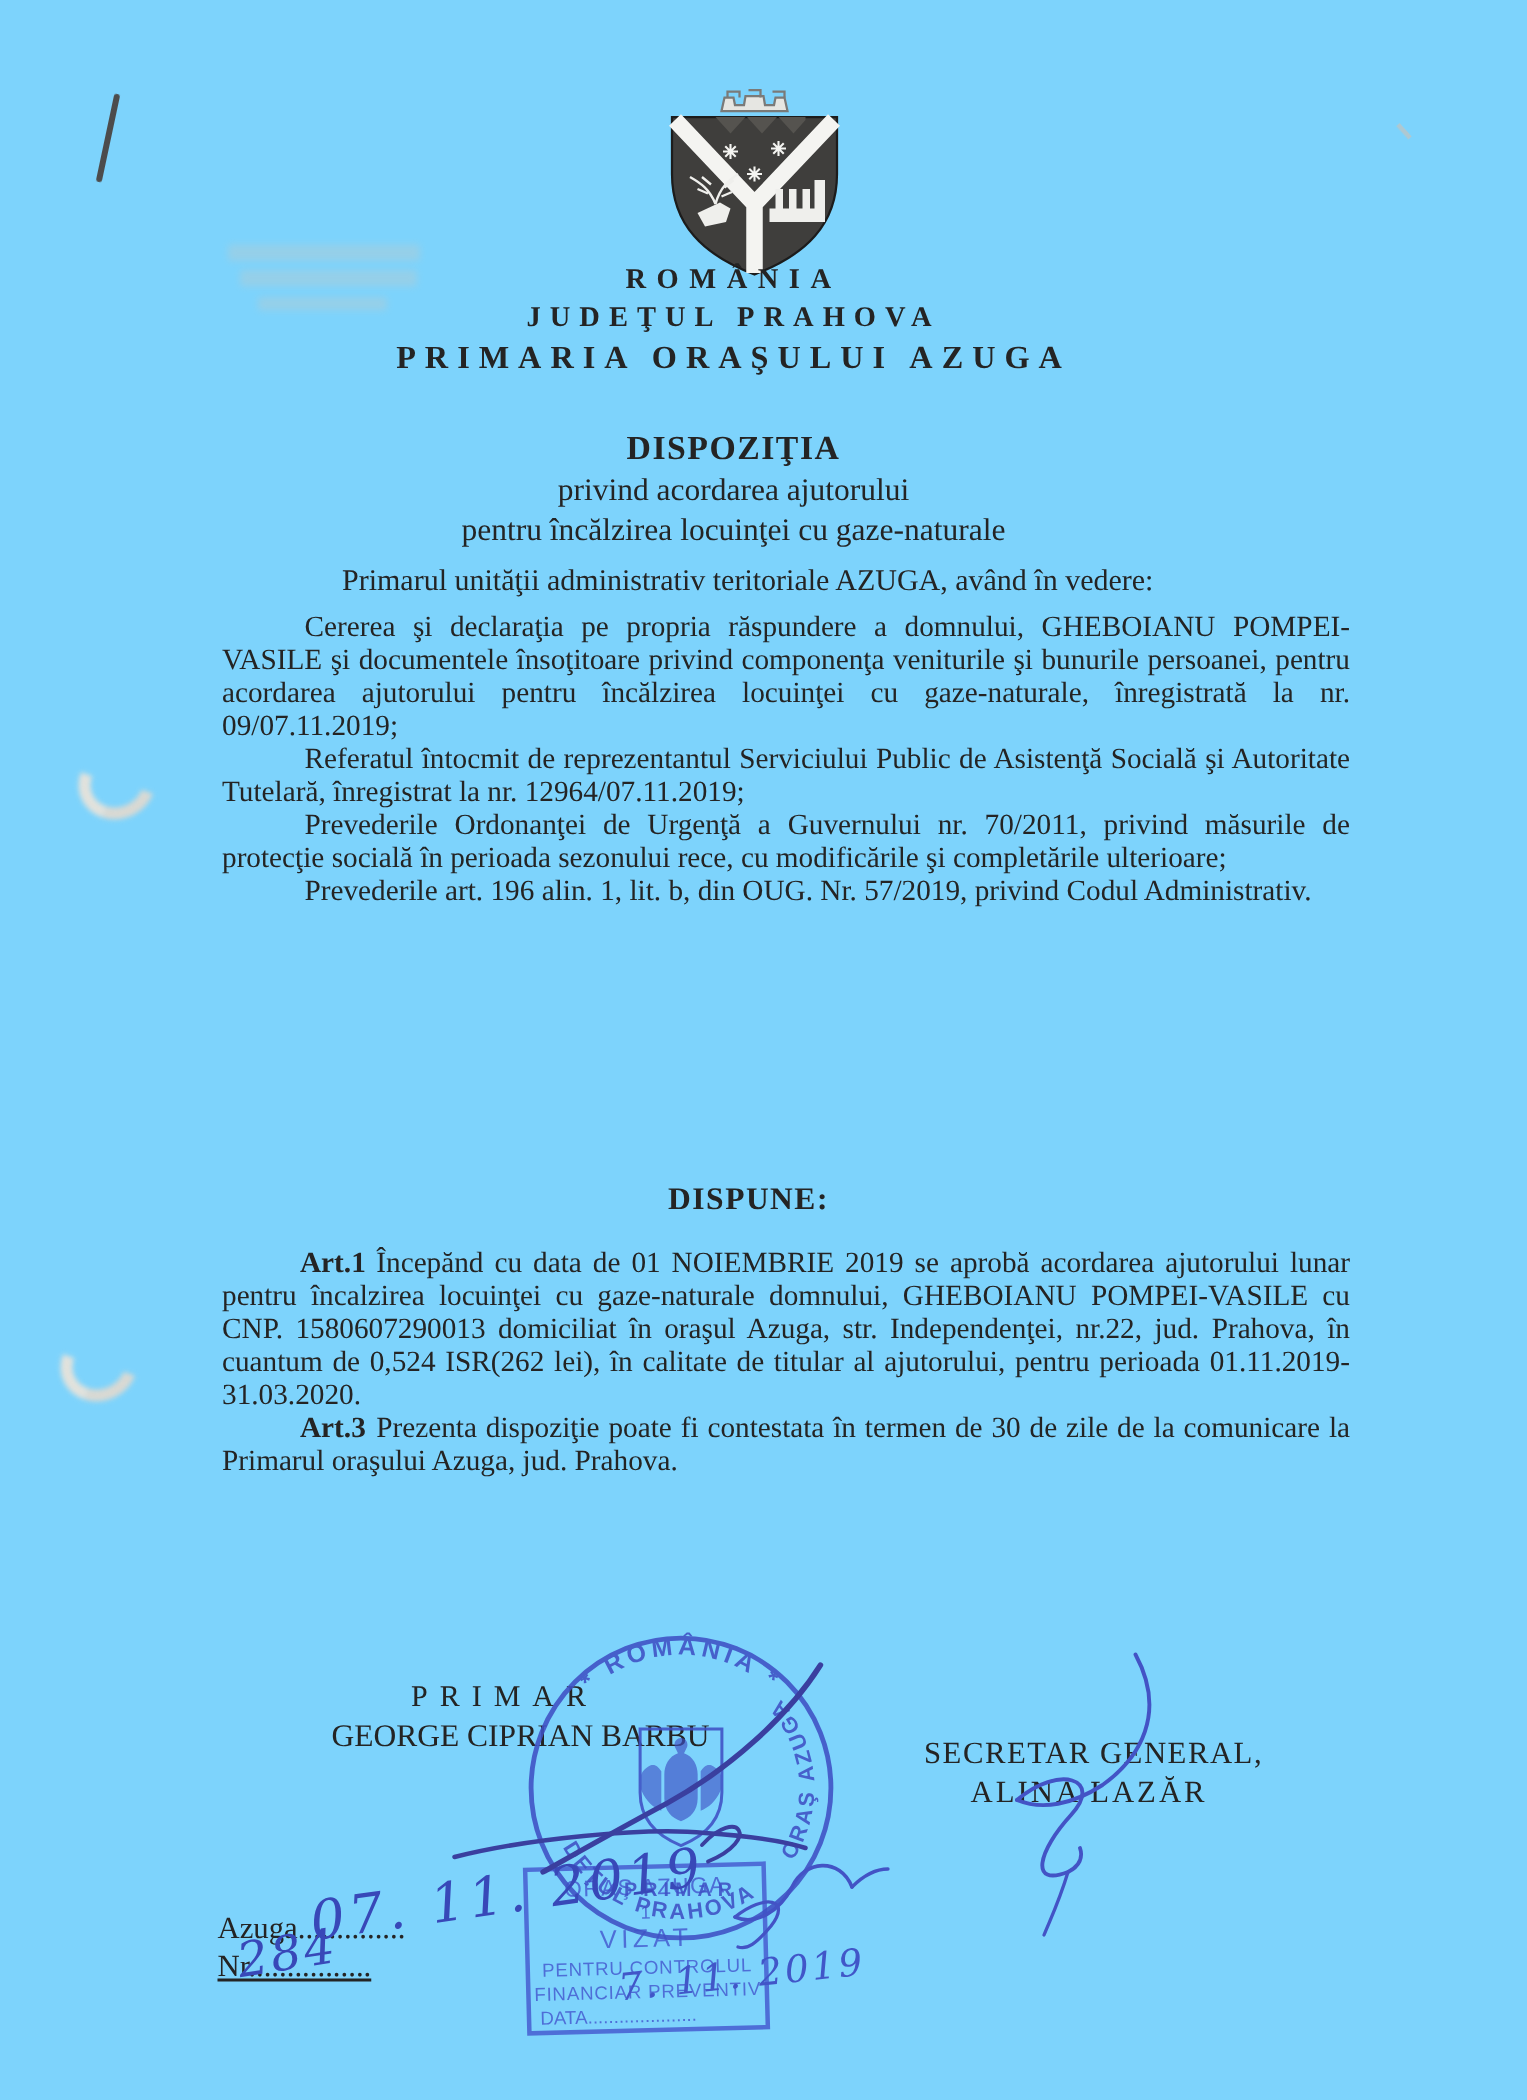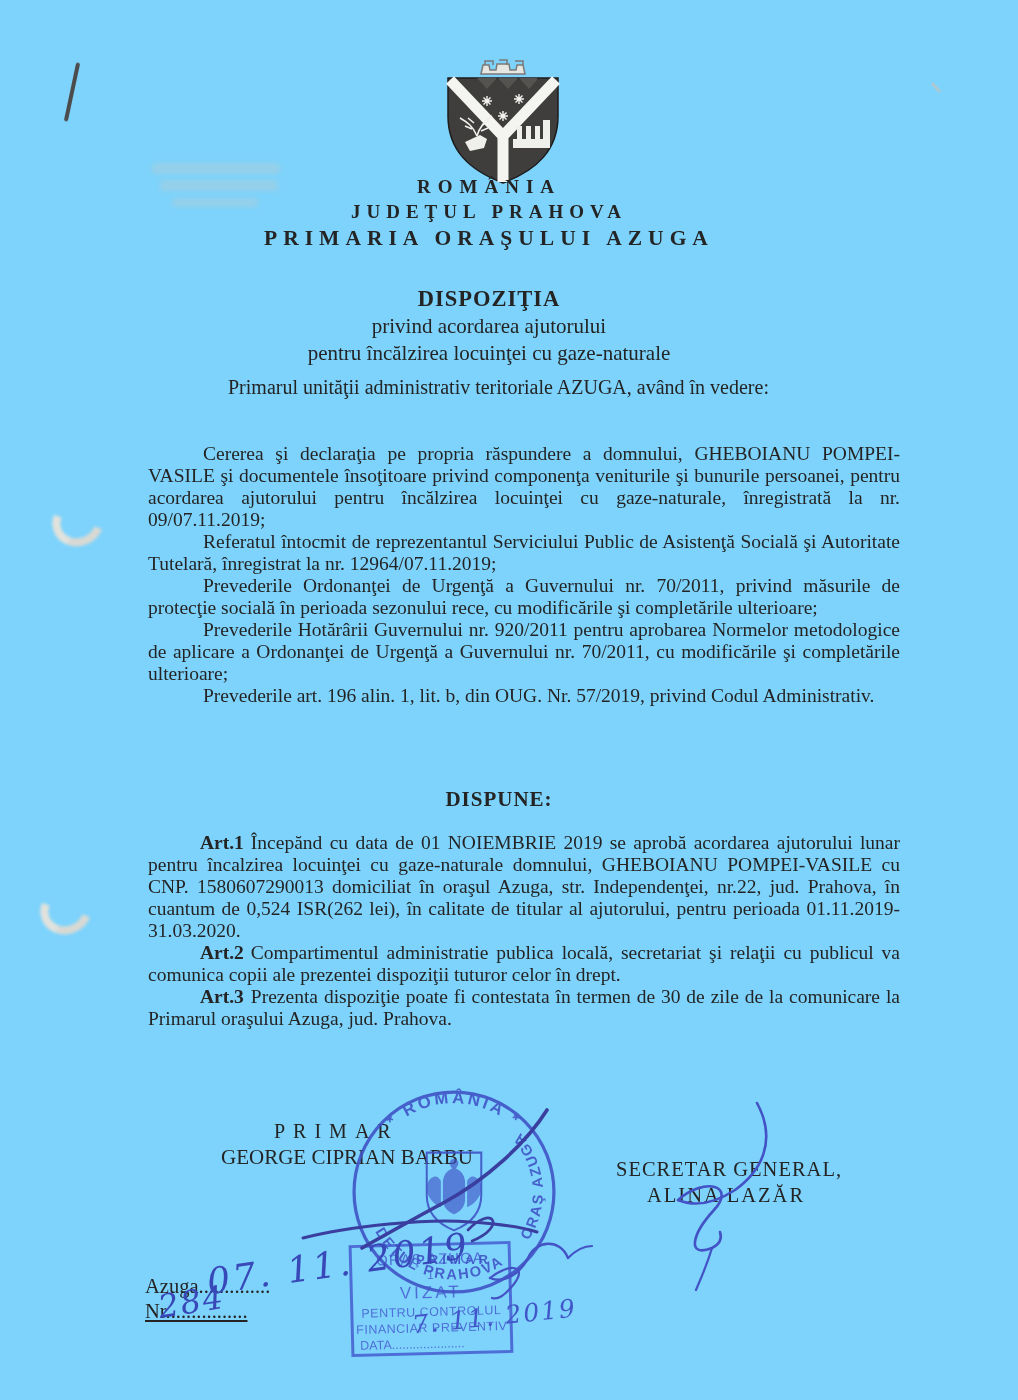--- a/index.html
+++ b/index.html
@@ -22,21 +22,21 @@
   .emblem{position:absolute;left:437px;top:54px;}
   .hdr{position:absolute;left:0;top:176px;width:1018px;text-align:center;transform:translateX(-20px);font-weight:bold;}
   .hdr .l1{font-size:19px;letter-spacing:7px;}
   .hdr .l2{font-size:19px;letter-spacing:6px;margin-top:3px;}
   .hdr .l3{font-size:21.5px;letter-spacing:6px;margin-top:3px;}
   .titleblk{position:absolute;left:0;top:286px;width:1018px;text-align:center;transform:translateX(-20px);}
   .titleblk .t1{font-size:22.5px;font-weight:bold;letter-spacing:1px;}
   .titleblk .t2,.titleblk .t3{font-size:21px;margin-top:2px;}
   
   .intro{position:absolute;left:148px;top:376px;width:752px;font-size:20px;text-indent:80px;font-family:Liberation Serif, serif;}
-  .cons{position:absolute;left:148px;top:443px;width:752px;font-size:19.5px;line-height:22px;}
+  .cons{position:absolute;left:148px;top:408px;width:752px;font-size:19.5px;line-height:22px;}
   .cons p{margin:0;text-align:justify;text-indent:55px;}
   .dispune{position:absolute;left:0;top:787px;width:1018px;text-align:center;transform:translateX(-10px);font-size:21px;font-weight:bold;letter-spacing:1px;}
   .arts{position:absolute;left:148px;top:832px;width:752px;font-size:19.5px;line-height:22px;}
   .arts p{margin:0;text-align:justify;text-indent:52px;}
   .art-label{font-weight:bold;margin-right:7px;}
   
   .sig-left-role{position:absolute;left:274px;top:1120px;font-size:20px;letter-spacing:8px;}
   .sig-left-name{position:absolute;left:221px;top:1145px;font-size:21px;}
   .sig-right-role{position:absolute;left:616px;top:1158px;font-size:20.5px;letter-spacing:1px;}
   .sig-right-name{position:absolute;left:647px;top:1184px;font-size:20.5px;letter-spacing:2px;}
@@ -120,29 +120,27 @@
     <div class="t2">privind acordarea ajutorului</div>
     <div class="t3">pentru încălzirea locuinţei cu gaze-naturale</div>
   </div>
 
   <div class="intro">Primarul unităţii administrativ teritoriale  AZUGA, având în vedere:</div>
 
   <div class="cons">
     <p>Cererea şi declaraţia pe propria răspundere a  domnului, GHEBOIANU POMPEI-VASILE  şi documentele însoţitoare privind componenţa veniturile şi bunurile  persoanei, pentru acordarea ajutorului pentru încălzirea locuinţei cu gaze-naturale, înregistrată la nr. 09/07.11.2019;</p>
     <p>Referatul întocmit de reprezentantul Serviciului  Public de Asistenţă Socială şi Autoritate Tutelară, înregistrat la nr. 12964/07.11.2019;</p>
     <p>Prevederile Ordonanţei de Urgenţă  a Guvernului nr. 70/2011, privind măsurile de protecţie socială în perioada sezonului rece, cu  modificările şi completările ulterioare;</p>
-    <p>Prevederile Hotărârii Guvernului nr. 920/2011 pentru aprobarea  Normelor metodologice de aplicare a Ordonanţei de Urgenţă a Guvernului  nr. 70/2011, cu  modificările şi completările ulterioare;</p>
     <p>Prevederile art. 196 alin. 1, lit. b, din  OUG. Nr. 57/2019, privind Codul Administrativ.</p>
   </div>
 
   <div class="dispune">DISPUNE:</div>
 
   <div class="arts">
     <p><b class="art-label">Art.1</b><span>Începănd cu data de  01 NOIEMBRIE  2019 se aprobă acordarea ajutorului lunar pentru încalzirea locuinţei cu gaze-naturale domnului,  GHEBOIANU POMPEI-VASILE cu CNP. 1580607290013 domiciliat în oraşul Azuga, str. Independenţei, nr.22, jud. Prahova, în cuantum de 0,524 ISR(262  lei),  în calitate de titular al ajutorului, pentru perioada 01.11.2019-31.03.2020.</span></p>
-    <p><b class="art-label">Art.2</b><span>Compartimentul administratie publica locală, secretariat şi relaţii cu publicul va comunica copii ale prezentei dispoziţii tuturor celor în drept.</span></p>
     <p><b class="art-label">Art.3</b><span>Prezenta dispoziţie poate fi contestata în termen de 30 de zile de la  comunicare la Primarul oraşului Azuga, jud. Prahova.</span></p>
   </div>
 
   <div class="sig-left-role">PRIMAR</div>
   <div class="sig-left-name">GEORGE CIPRIAN BARBU</div>
   <div class="sig-right-role">SECRETAR GENERAL,</div>
   <div class="sig-right-name">ALINA  LAZĂR</div>
 
   <div class="rect-stamp">
     <div class="r1">ORAŞ AZUGA</div>

